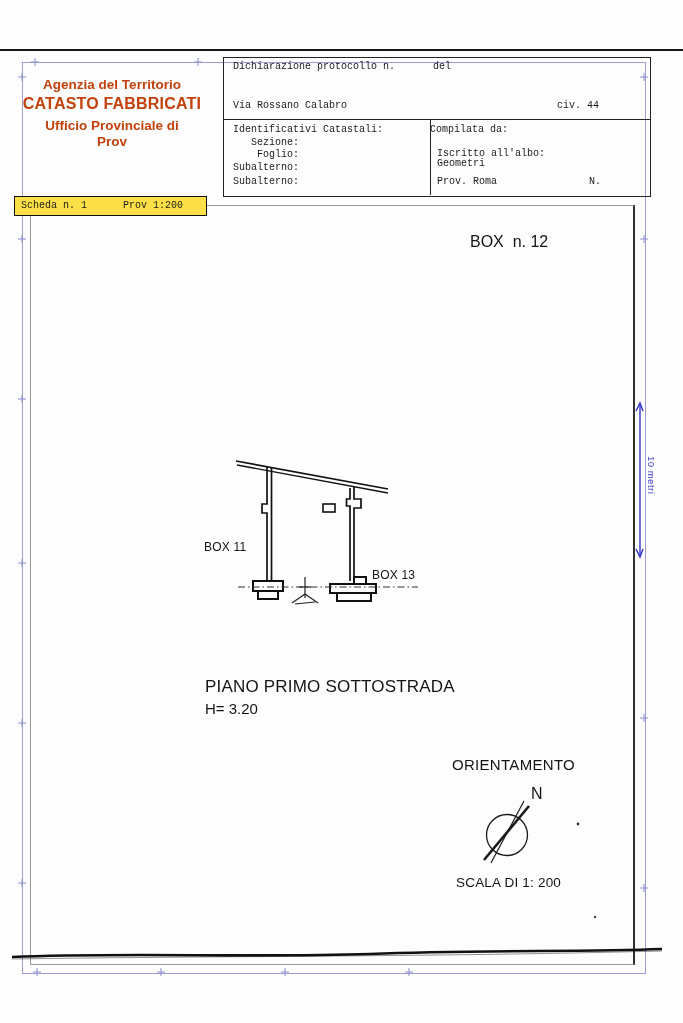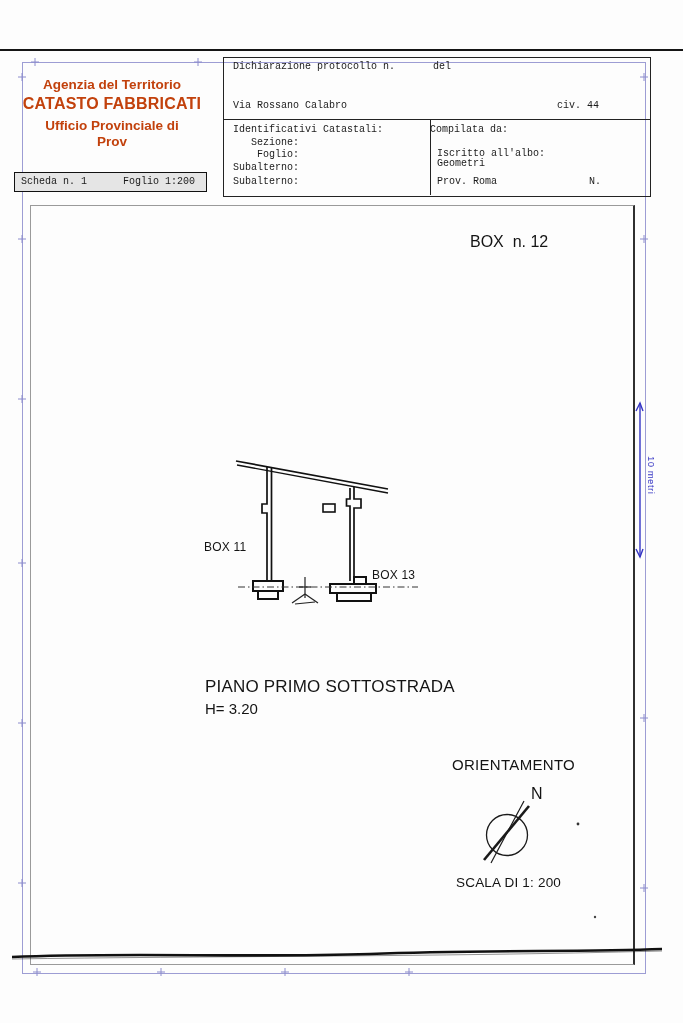--- a/index.html
+++ b/index.html
@@ -7,21 +7,21 @@
         font-family:"Liberation Sans",sans-serif;color:#1a1a1a;}
   .abs{position:absolute;}
   .mono{font-family:"Liberation Mono","DejaVu Sans Mono",monospace;font-size:10px;
         color:#1a1a1a;white-space:pre;line-height:12px;}
   .sans{font-family:"Liberation Sans",sans-serif;color:#141414;}
   .hdr{width:180px;left:22px;text-align:center;font-weight:bold;color:#c2410c;}
   .hdr1{top:77px;font-size:13.5px;}
   .hdr2{top:95px;font-size:16px;letter-spacing:.2px;}
   .hdr3{top:118px;font-size:13.5px;}
   .hdr4{top:134px;font-size:13.5px;}
-  #scheda-box{left:14px;top:172px;width:191px;height:18px;border:1.6px solid #111;background:#e5e5e5;}
+  #scheda-box{left:14px;top:196px;width:191px;height:18px;border:1.6px solid #111;background:#fde047;}
   #form-box{left:223px;top:57px;width:426px;height:138px;border:1.3px solid #222;}
   #form-divider-h{left:223px;top:119px;width:427px;height:0;border-top:1.2px solid #222;}
   #form-divider-v{left:430px;top:120px;width:0;height:75px;border-left:1.2px solid #222;}
   #draw-area{left:30px;top:205px;width:602px;height:758px;border:1px solid #9a9a9a;
              border-right:2px solid #2f2f2f;}
   #blue-frame{left:22px;top:62px;width:622px;height:910px;border:1px solid #8c8ccd;opacity:.85;}
   .indent1{padding-left:18px;}
   .indent2{padding-left:24px;}
   .planlbl{font-size:12px;letter-spacing:.2px;}
   svg{position:absolute;left:0;top:0;}
@@ -37,21 +37,21 @@
 
   <div class="abs" id="draw-area"></div>
 
   <div class="abs hdr hdr1">Agenzia del Territorio</div>
   <div class="abs hdr hdr2">CATASTO FABBRICATI</div>
   <div class="abs hdr hdr3">Ufficio Provinciale di</div>
   <div class="abs hdr hdr4">Prov</div>
 
   <div class="abs" id="scheda-box">
     <span class="mono" style="position:absolute;left:6px;top:3px;">Scheda n. 1</span>
-    <span class="mono" style="position:absolute;left:108px;top:3px;">Foglio 1:200</span>
+    <span class="mono" style="position:absolute;left:108px;top:3px;">Prov 1:200</span>
   </div>
 
   <div class="abs" id="form-box"></div>
   <div class="abs" id="form-divider-h"></div>
   <div class="abs" id="form-divider-v"></div>
 
   <div class="abs mono" style="left:233px;top:61px;">Dichiarazione protocollo n.</div>
   <div class="abs mono" style="left:433px;top:61px;">del</div>
   <div class="abs mono" style="left:233px;top:100px;">Via Rossano Calabro</div>
   <div class="abs mono" style="left:557px;top:100px;">civ. 44</div>

